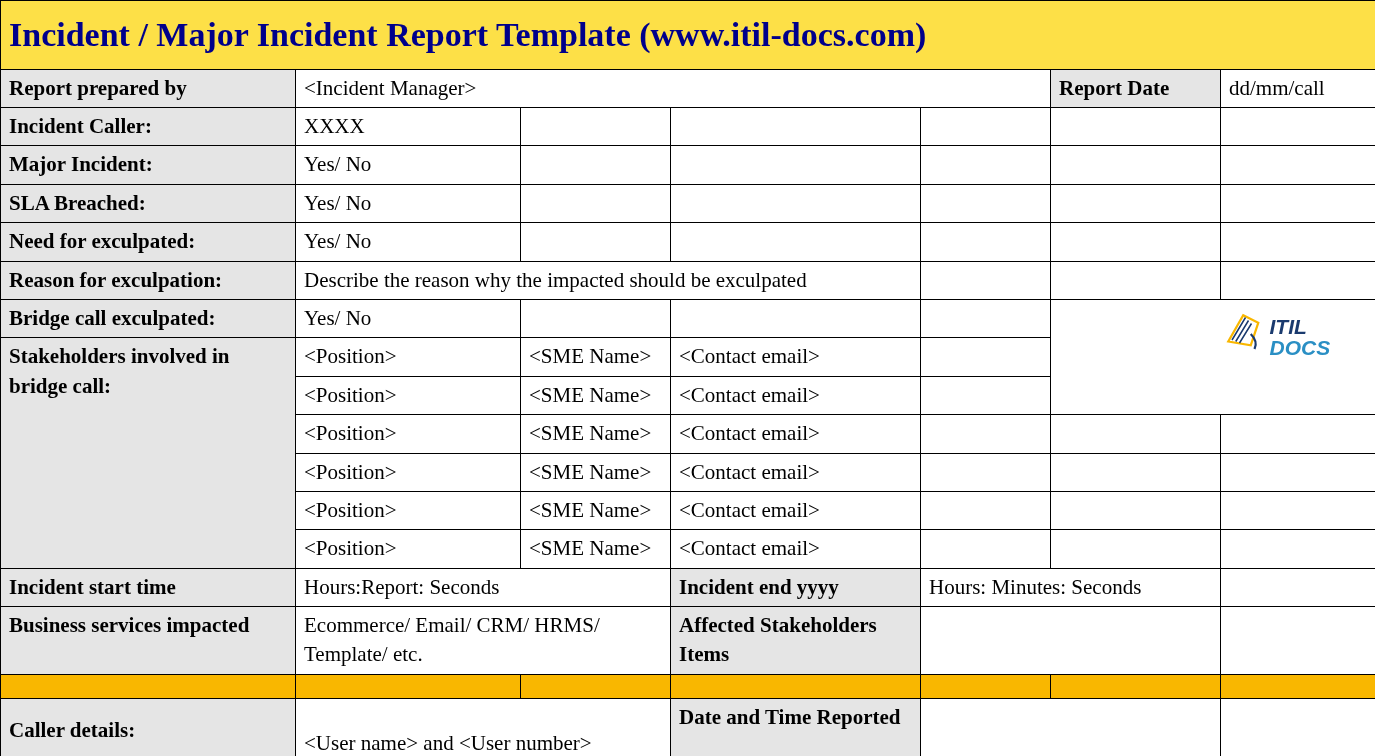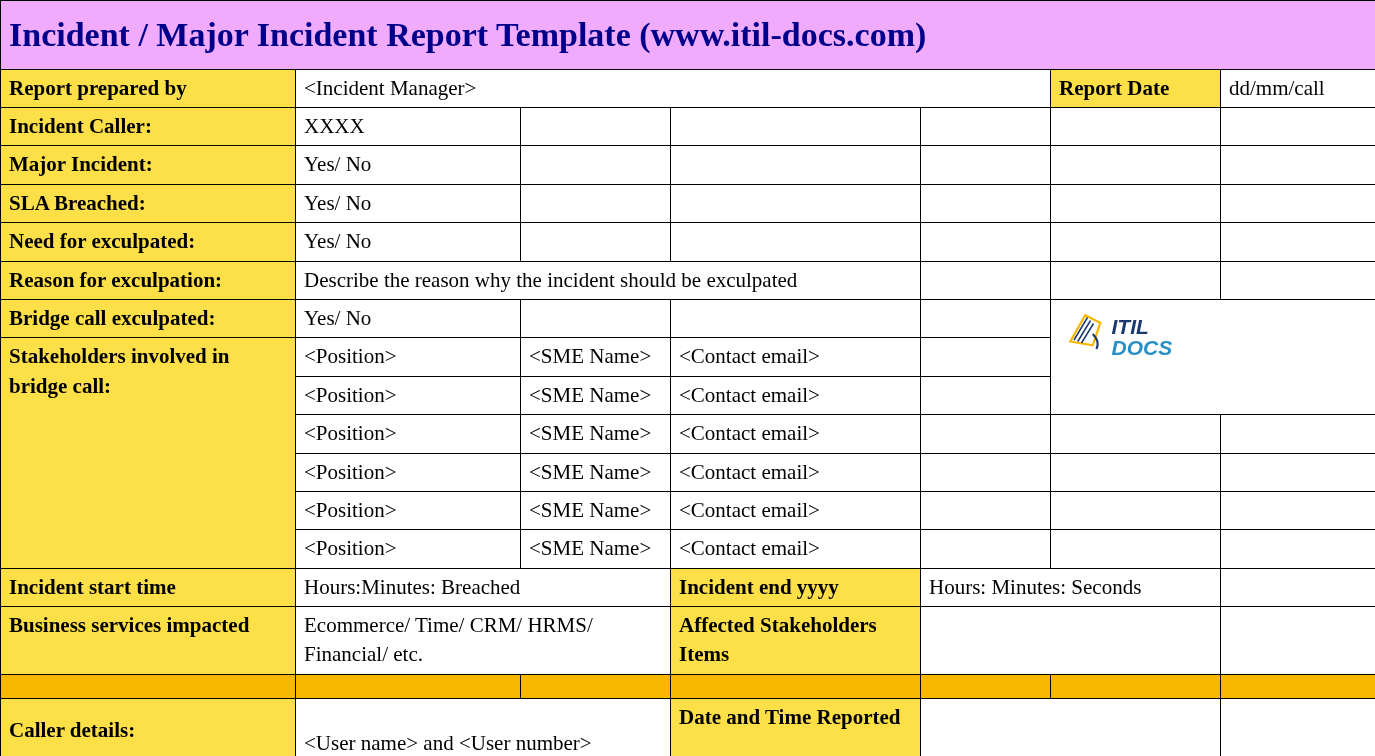--- a/index.html
+++ b/index.html
@@ -1,23 +1,23 @@
 <!DOCTYPE html>
 <html><head>
   <meta charset="utf-8">
   <style>
     * { box-sizing: border-box; margin: 0; padding: 0; }
     body { font-family: Georgia, 'Times New Roman', serif; background: #fff; width: 1375px; }
     table { border-collapse: collapse; width: 1375px; table-layout: fixed; }
     td { border: 1px solid #000; padding: 4px 8px; font-size: 21px; color: #000; vertical-align: top; line-height: 1.4; overflow: hidden; }
-    .title-row td { background: #f0abfc; color: #00008b; font-size: 34px; font-weight: bold; padding: 10px 8px; }
-    .label { background: #fde047; color: #000; font-weight: bold; }
+    .title-row td { background: #fde047; color: #00008b; font-size: 34px; font-weight: bold; padding: 10px 8px; }
+    .label { background: #e5e5e5; color: #000; font-weight: bold; }
     .empty { background: #fff; }
     .divider td { background: #f9b700; height: 24px; }
-    .logo-cell { text-align: left; position: relative; border-radius: 20px; }
+    .logo-cell { text-align: right; position: relative; border-radius: 20px; }
     .logo-svg { width: 150px; height: 60px; }
     col.c1 { width: 295px; }
     col.c2 { width: 225px; }
     col.c3 { width: 150px; }
     col.c4 { width: 250px; }
     col.c5 { width: 130px; }
     col.c6 { width: 170px; }
     col.c7 { width: 155px; }
   </style>
 </head>
@@ -81,21 +81,21 @@
     <td>Yes/ No</td>
     <td class="empty"></td>
     <td class="empty"></td>
     <td class="empty"></td>
     <td class="empty"></td>
     <td class="empty"></td>
   </tr>
 
   <tr>
     <td class="label">Reason for exculpation:</td>
-    <td colspan="3">Describe the reason why the incident should be exculpated</td>
+    <td colspan="3">Describe the reason why the impacted should be exculpated</td>
     <td class="empty"></td>
     <td class="empty"></td>
     <td class="empty"></td>
   </tr>
 
   <tr>
     <td class="label">Bridge call exculpated:</td>
     <td>Yes/ No</td>
     <td class="empty"></td>
     <td class="empty"></td>
@@ -157,29 +157,29 @@
     <td>&lt;Position&gt;</td>
     <td>&lt;SME Name&gt;</td>
     <td>&lt;Contact email&gt;</td>
     <td class="empty"></td>
     <td class="empty"></td>
     <td class="empty"></td>
   </tr>
 
   <tr>
     <td class="label">Incident start time</td>
-    <td colspan="2">Hours:Minutes: Breached</td>
+    <td colspan="2">Hours:Report: Seconds</td>
     <td class="label">Incident end yyyy</td>
     <td colspan="2">Hours: Minutes: Seconds</td>
     <td class="empty"></td>
   </tr>
 
   <tr>
     <td class="label">Business services impacted</td>
-    <td colspan="2">Ecommerce/ Time/ CRM/ HRMS/ Financial/ etc.</td>
+    <td colspan="2">Ecommerce/ Email/ CRM/ HRMS/ Template/ etc.</td>
     <td class="label">Affected Stakeholders Items</td>
     <td colspan="2" class="empty"></td>
     <td class="empty"></td>
   </tr>
 
   <tr class="divider">
     <td></td>
         <td></td>
         <td></td>
         <td></td>

